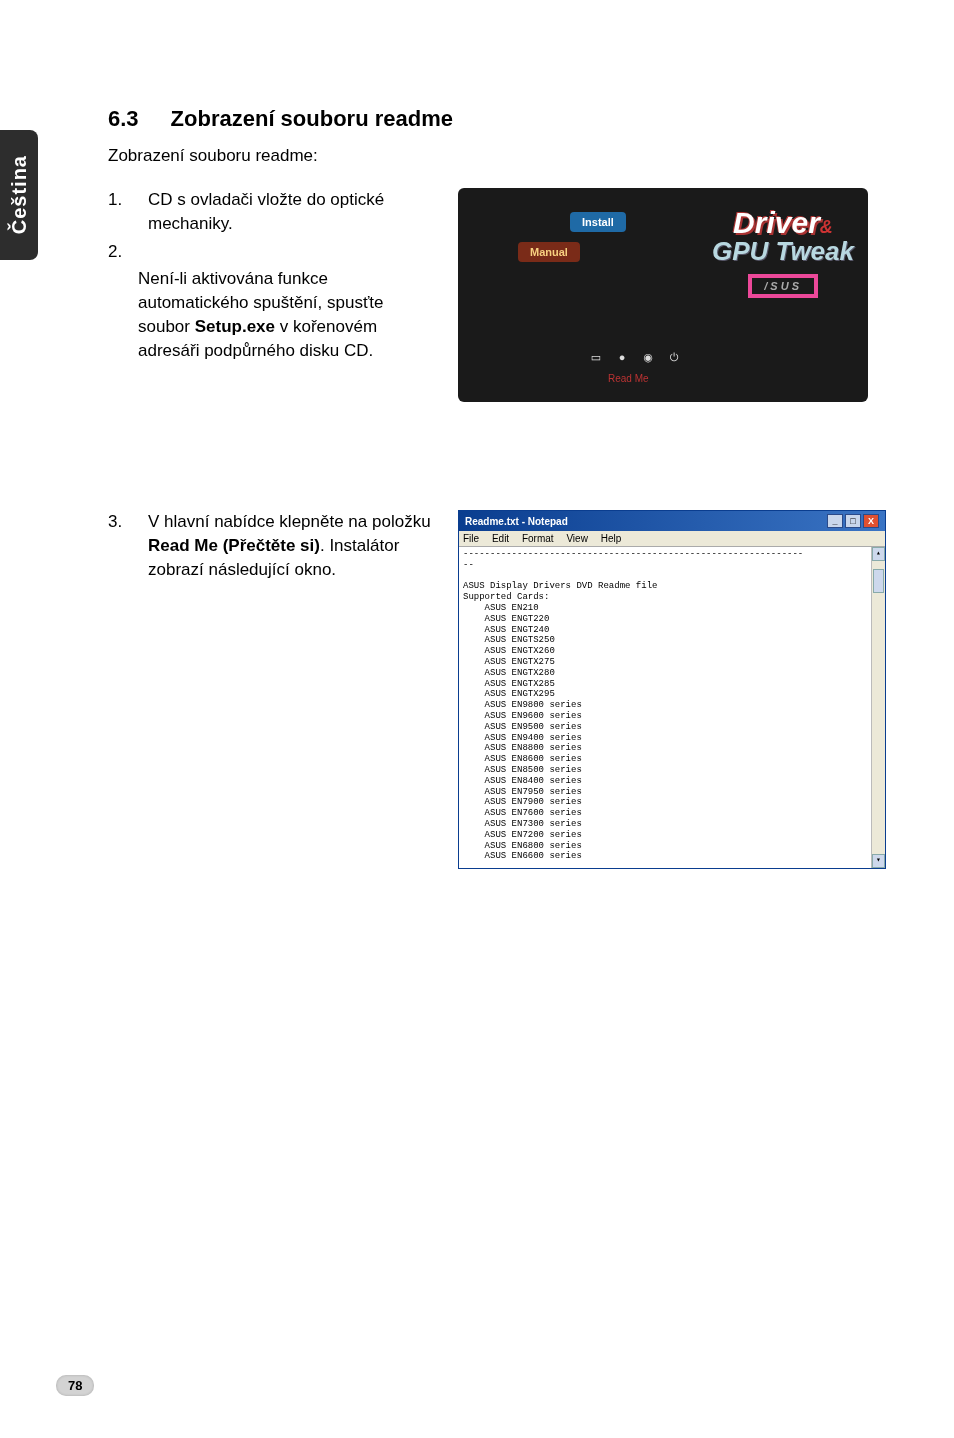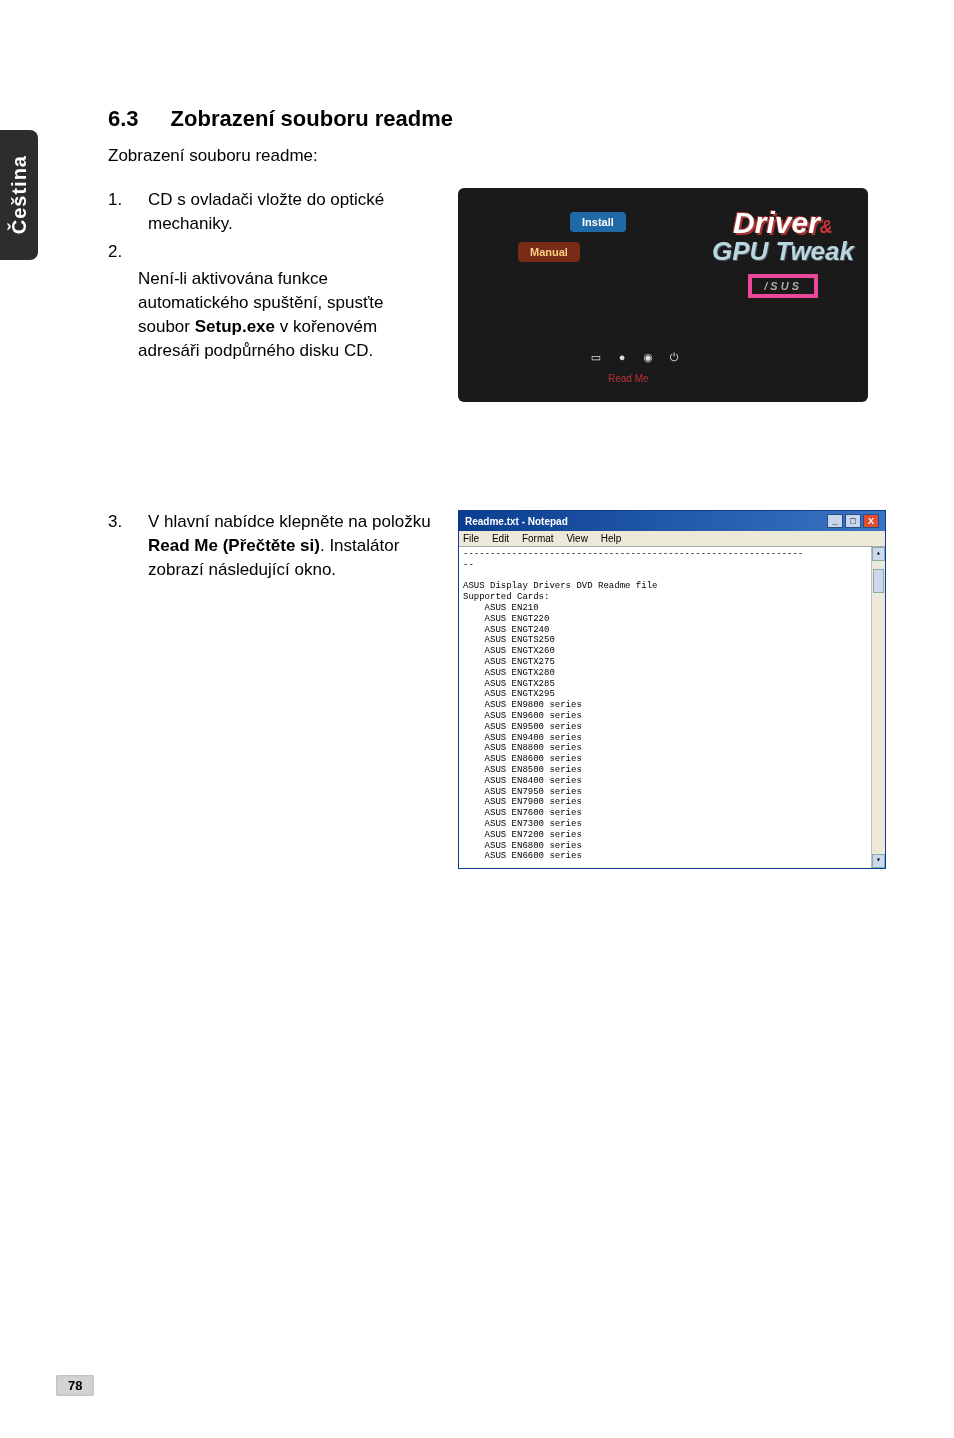--- a/index.html
+++ b/index.html
@@ -186,21 +186,21 @@
     .np-scroll { position: absolute; right: 0; top: 0; bottom: 0; width: 14px; background: #ece9d8; border-left: 1px solid #bbb; }
     .np-scroll .up, .np-scroll .down { height: 14px; background: #cdd8ec; border: 1px solid #8aa; font-size: 8px; text-align: center; }
     .np-scroll .thumb { position: absolute; top: 22px; left: 1px; right: 1px; height: 24px; background: #cdd8ec; border: 1px solid #8aa; }
     .np-scroll .down { position: absolute; bottom: 0; left: 0; right: 0; }
 
     .page-num {
       position: absolute;
       left: 56px;
       bottom: 42px;
       background: #d3d3d3;
-      border-radius: 2px;
+      border-radius: 10px;
       padding: 3px 12px;
       font-size: 13px;
       font-weight: bold;
       box-shadow: inset 0 0 3px rgba(0,0,0,.2);
     }
   </style>
 </head>
 <body>
 
 <div class="side-tab">

